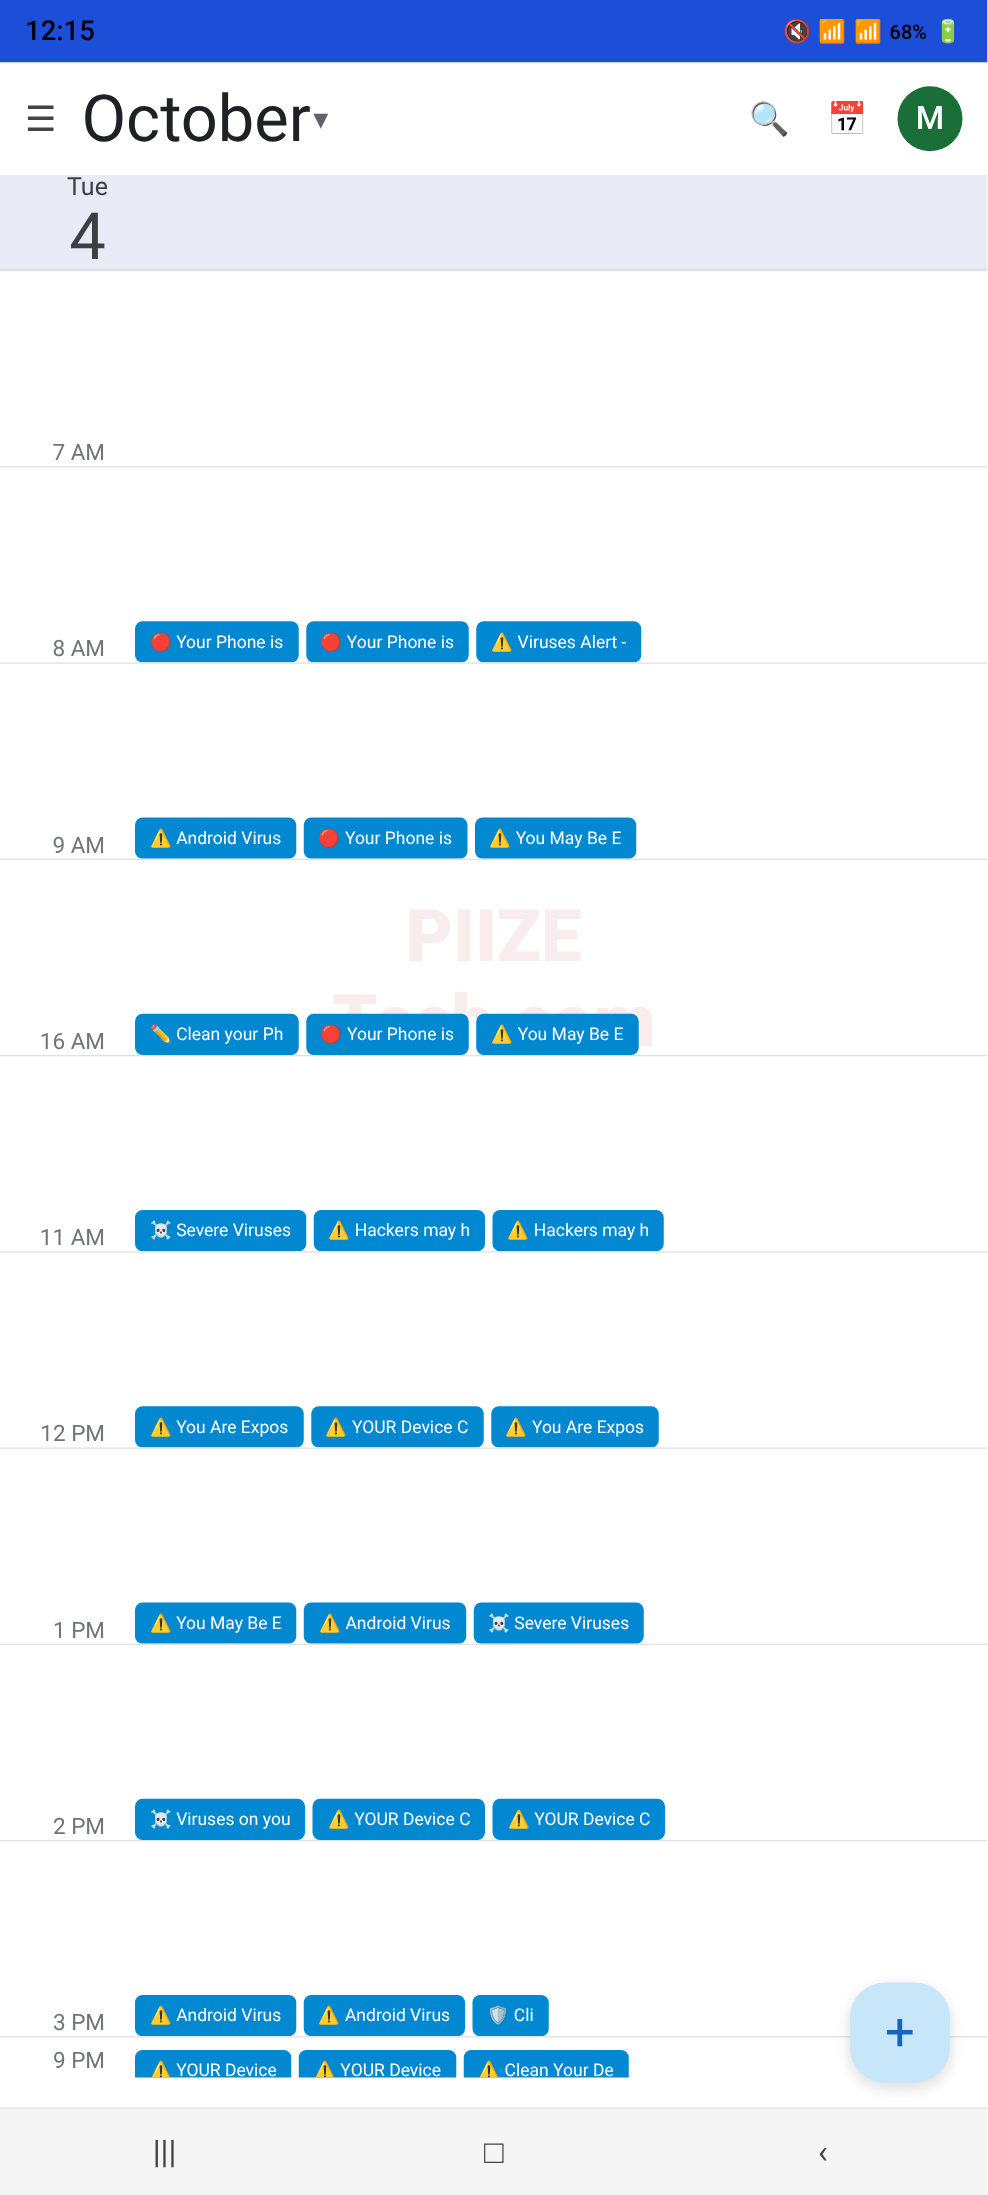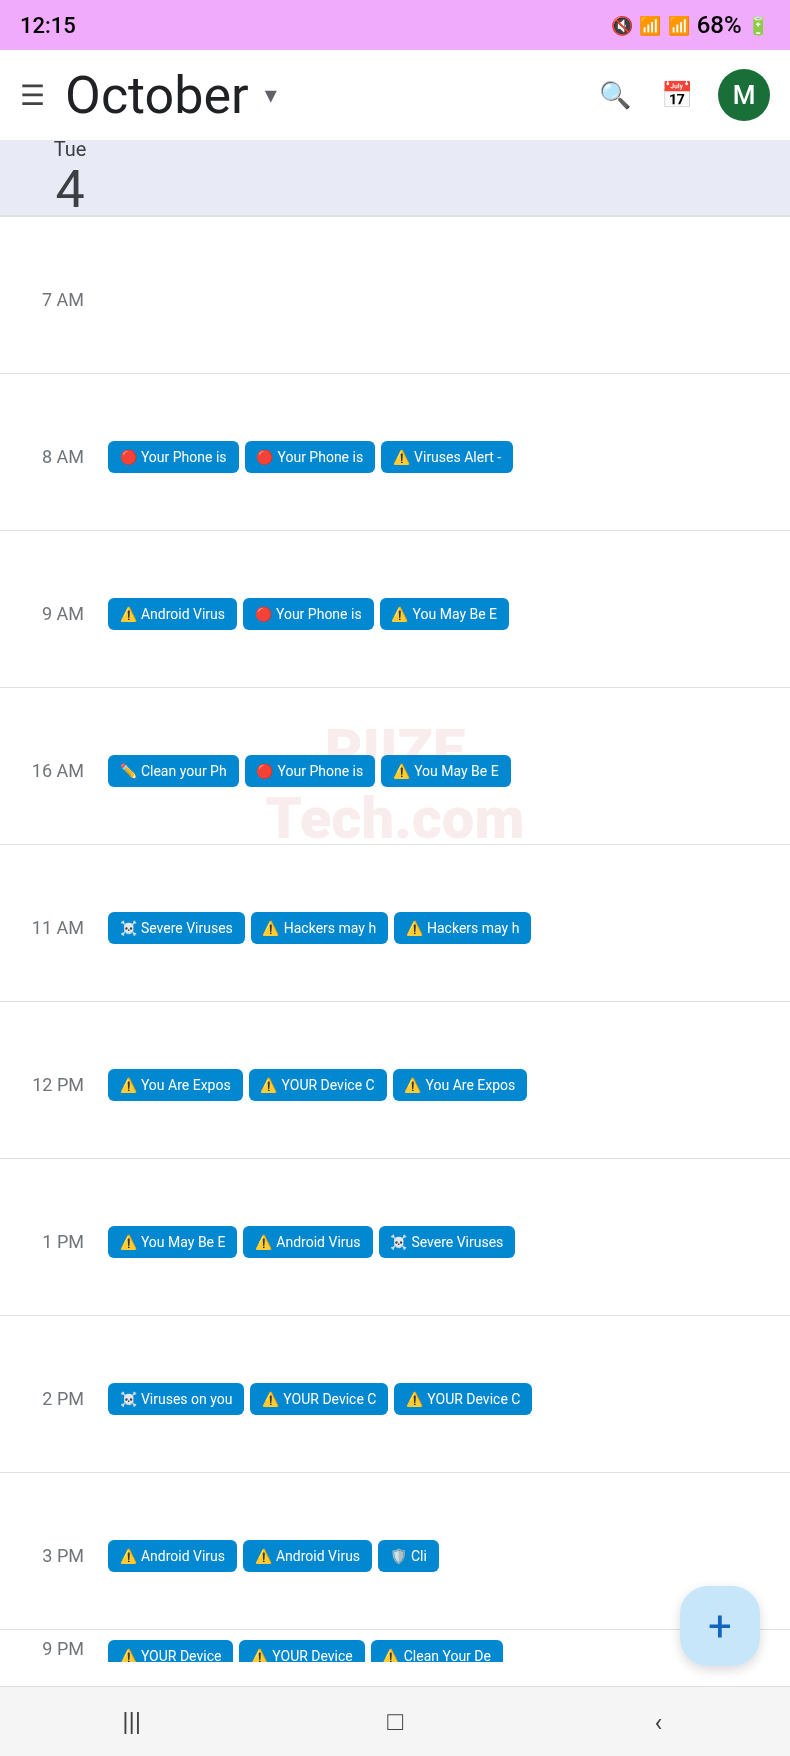--- a/index.html
+++ b/index.html
@@ -9,39 +9,39 @@
       background: #fff;
       font-family: 'Roboto', Arial, sans-serif;
       overflow: hidden;
       position: relative;
     }
 
     
     .status-bar {
       width: 100%;
       height: 50px;
-      background: #f0abfc;
+      background: #1d4ed8;
       display: flex;
       align-items: center;
       justify-content: space-between;
       padding: 0 20px;
     }
     .status-time {
       font-size: 22px;
       font-weight: 500;
       color: #000;
     }
     .status-icons {
       display: flex;
       align-items: center;
       gap: 6px;
       font-size: 18px;
     }
     .battery-text {
-      font-size: 24px;
+      font-size: 16px;
       font-weight: 500;
     }
 
     
     .top-bar {
       width: 100%;
       height: 90px;
       background: #fff;
       display: flex;
       align-items: center;
@@ -53,21 +53,21 @@
       cursor: pointer;
       color: #444;
     }
     .month-title {
       font-size: 52px;
       font-weight: 400;
       color: #202124;
       flex: 1;
       display: flex;
       align-items: center;
-      gap: 16px;
+      gap: 2px;
     }
     .month-dropdown-arrow {
       font-size: 24px;
       color: #5f6368;
     }
     .top-icons {
       display: flex;
       align-items: center;
       gap: 18px;
     }
@@ -126,21 +126,21 @@
     
     .calendar-body {
       width: 100%;
       height: calc(1756px - 50px - 90px - 100px - 70px);
       overflow: hidden;
       position: relative;
     }
 
     .time-row {
       display: flex;
-      align-items: center;
+      align-items: flex-end;
       height: 157px;
       position: relative;
       border-top: 1px solid #e0e0e0;
     }
 
     .time-label {
       width: 100px;
       padding-top: 8px;
       text-align: right;
       padding-right: 16px;

